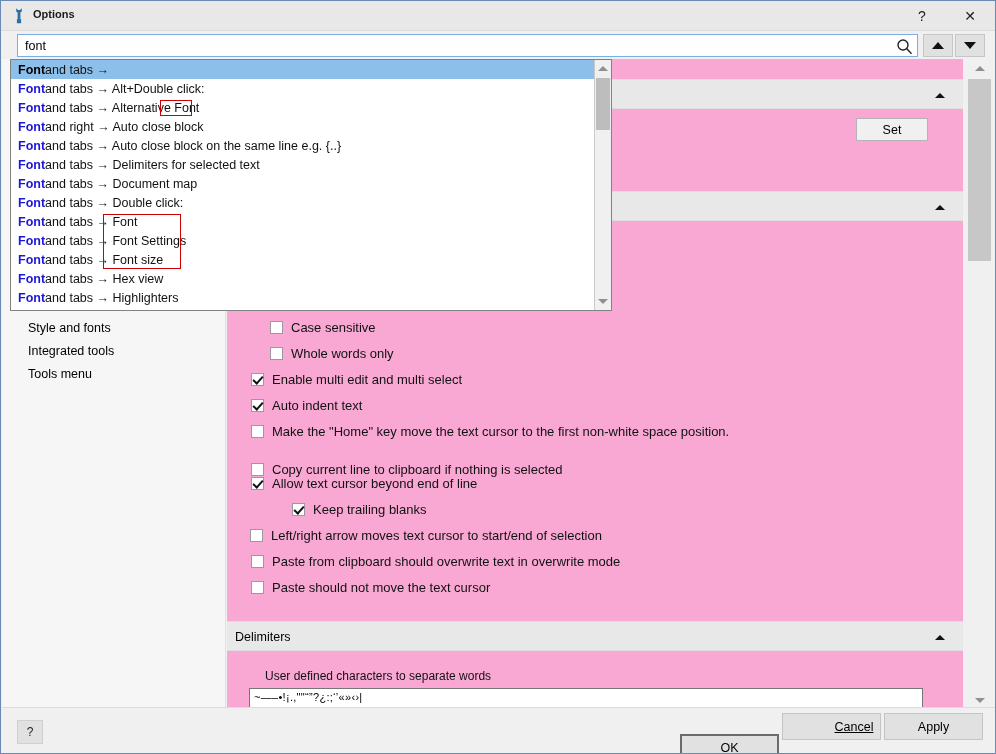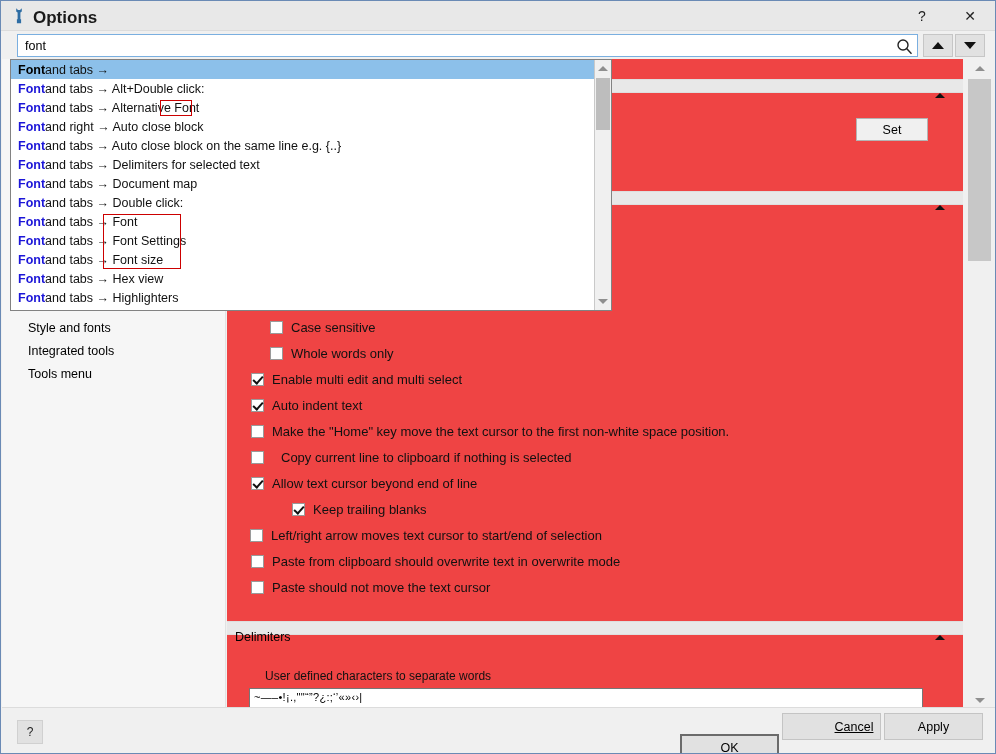--- a/index.html
+++ b/index.html
@@ -24,21 +24,21 @@
   #titlebar {
     position: absolute; left: 0; top: 0; width: 994px; height: 30px;
     background: #e8e8e8;
     border-bottom: 1px solid #dcdcdc;
   }
   #title-icon {
     position: absolute; left: 9px; top: 6px; width: 18px; height: 18px;
   }
   #title-text {
     position: absolute; left: 32px; top: 7px;
-    font-size: 17px; font-weight: bold; color: #1a1a1a;
+    font-size: 11px; font-weight: bold; color: #1a1a1a;
   }
   .winbtn {
     position: absolute; top: 0; width: 46px; height: 30px;
     display: flex; align-items: center; justify-content: center;
     font-size: 14px; color: #222; cursor: default;
     background: transparent;
   }
   #btn-help-title { right: 50px; }
   #btn-close      { right: 2px; }
 
@@ -82,25 +82,25 @@
     border-right: 1px solid #e2e2e2;
   }
   .tree-item {
     position: absolute; left: 26px;
     font-size: 12.5px; color: #000; white-space: nowrap;
   }
 
   
   #mainpane {
     position: absolute; left: 226px; top: 58px; width: 736px; height: 650px;
-    background: #ef4444;
+    background: #f9a8d4;
     overflow: hidden;
   }
   .section-header {
-    position: absolute; left: 0; width: 736px; height: 14px;
+    position: absolute; left: 0; width: 736px; height: 30px;
     background: #e8e8e8;
     border-top: 1px solid #dedede;
     border-bottom: 1px solid #dedede;
   }
   .section-header .sh-label {
     position: absolute; left: 8px; top: 8px;
     font-size: 12.5px; color: #000;
   }
   .collapse-tri {
     position: absolute; right: 18px; top: 13px;
@@ -311,21 +311,21 @@
       <span class="cblabel">Enable multi edit and multi select</span>
     </div>
     <div class="cbrow" style="left:24px; top:336px;">
       <span class="cbox checked"></span>
       <span class="cblabel">Auto indent text</span>
     </div>
     <div class="cbrow" style="left:24px; top:362px;">
       <span class="cbox"></span>
       <span class="cblabel">Make the "Home" key move the text cursor to the first non-white space position.</span>
     </div>
-    <div class="cbrow" style="left:24px; top:388px;gap:9px;">
+    <div class="cbrow" style="left:24px; top:400px;">
       <span class="cbox"></span>
       <span class="cblabel">Copy current line to clipboard if nothing is selected</span>
     </div>
     <div class="cbrow" style="left:24px; top:414px;">
       <span class="cbox checked"></span>
       <span class="cblabel">Allow text cursor beyond end of line</span>
     </div>
     <div class="cbrow" style="left:45px; top:440px;padding-left:20px;">
       <span class="cbox checked"></span>
       <span class="cblabel">Keep trailing blanks</span>

